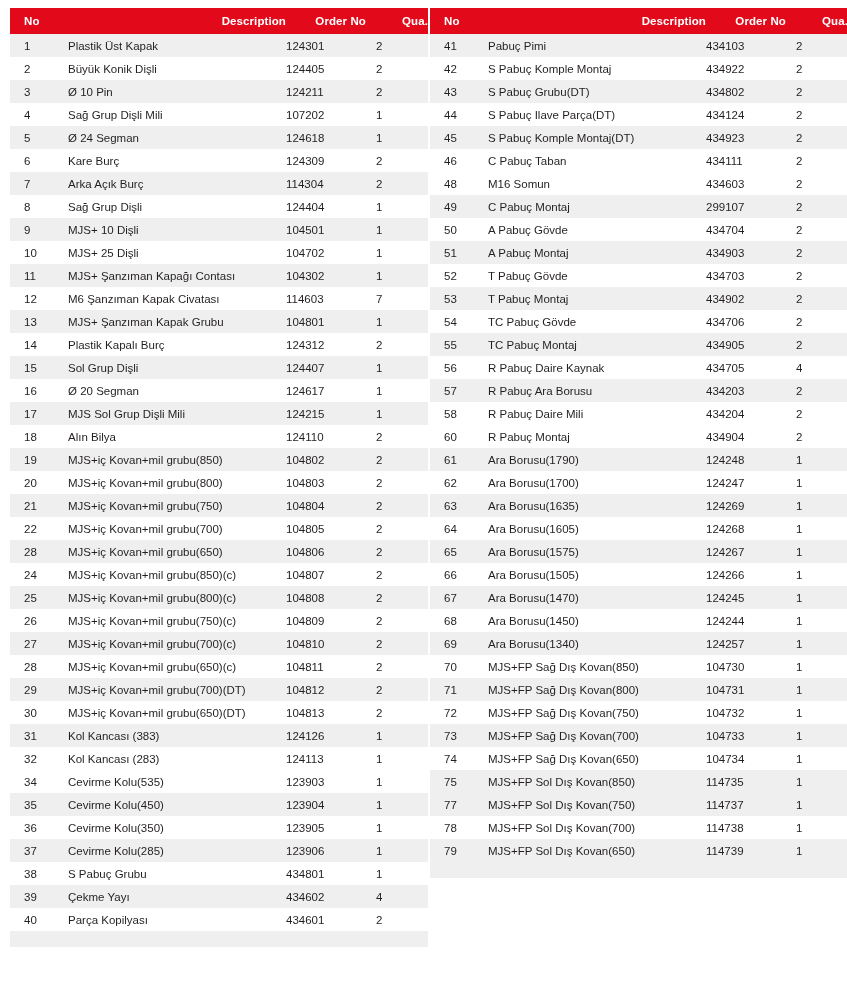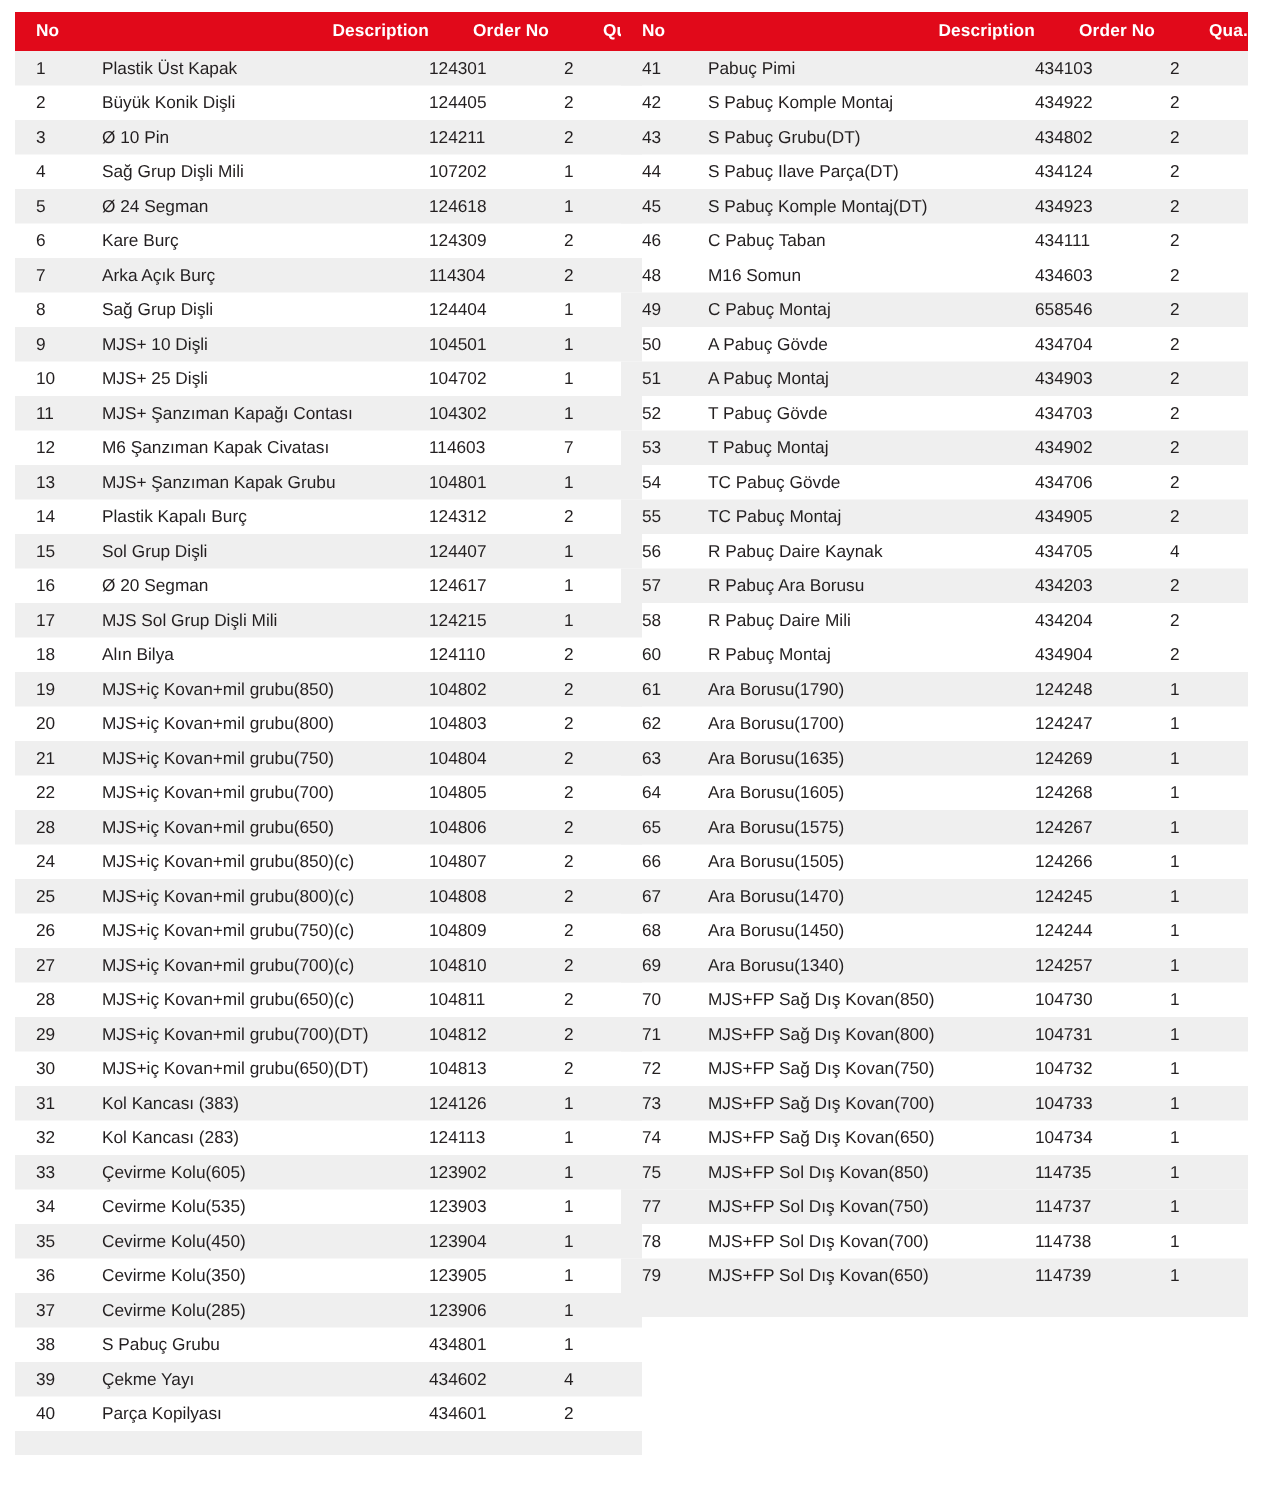--- a/index.html
+++ b/index.html
@@ -9,20 +9,21 @@
   }
   body {
     width: 847px;
     height: 1000px;
     font-family: "Liberation Sans", sans-serif;
     color: #231f20;
     overflow: hidden;
   }
   .page {
     display: flex;
+    gap: 16px;
     padding: 8px 10px 0 10px;
     box-sizing: border-box;
     width: 847px;
   }
   .table-wrap {
     width: 404px;
   }
   table {
     border-collapse: collapse;
     width: 100%;
@@ -260,26 +261,20 @@
             <td class="c-desc">Kol Kancası (383)</td>
             <td class="c-order">124126</td>
             <td class="c-qua">1</td>
           </tr>
           <tr>
             <td class="c-no">32</td>
             <td class="c-desc">Kol Kancası (283)</td>
             <td class="c-order">124113</td>
             <td class="c-qua">1</td>
           </tr>
-          <tr class="alt">
-            <td class="c-no">33</td>
-            <td class="c-desc">Çevirme Kolu(605)</td>
-            <td class="c-order">123902</td>
-            <td class="c-qua">1</td>
-          </tr>
           <tr>
             <td class="c-no">34</td>
             <td class="c-desc">Cevirme Kolu(535)</td>
             <td class="c-order">123903</td>
             <td class="c-qua">1</td>
           </tr>
           <tr class="alt">
             <td class="c-no">35</td>
             <td class="c-desc">Cevirme Kolu(450)</td>
             <td class="c-order">123904</td>
@@ -371,21 +366,21 @@
           </tr>
           <tr>
             <td class="c-no">48</td>
             <td class="c-desc">M16 Somun</td>
             <td class="c-order">434603</td>
             <td class="c-qua">2</td>
           </tr>
           <tr class="alt">
             <td class="c-no">49</td>
             <td class="c-desc">C Pabuç Montaj</td>
-            <td class="c-order">658546</td>
+            <td class="c-order">299107</td>
             <td class="c-qua">2</td>
           </tr>
           <tr>
             <td class="c-no">50</td>
             <td class="c-desc">A Pabuç Gövde</td>
             <td class="c-order">434704</td>
             <td class="c-qua">2</td>
           </tr>
           <tr class="alt">
             <td class="c-no">51</td>

